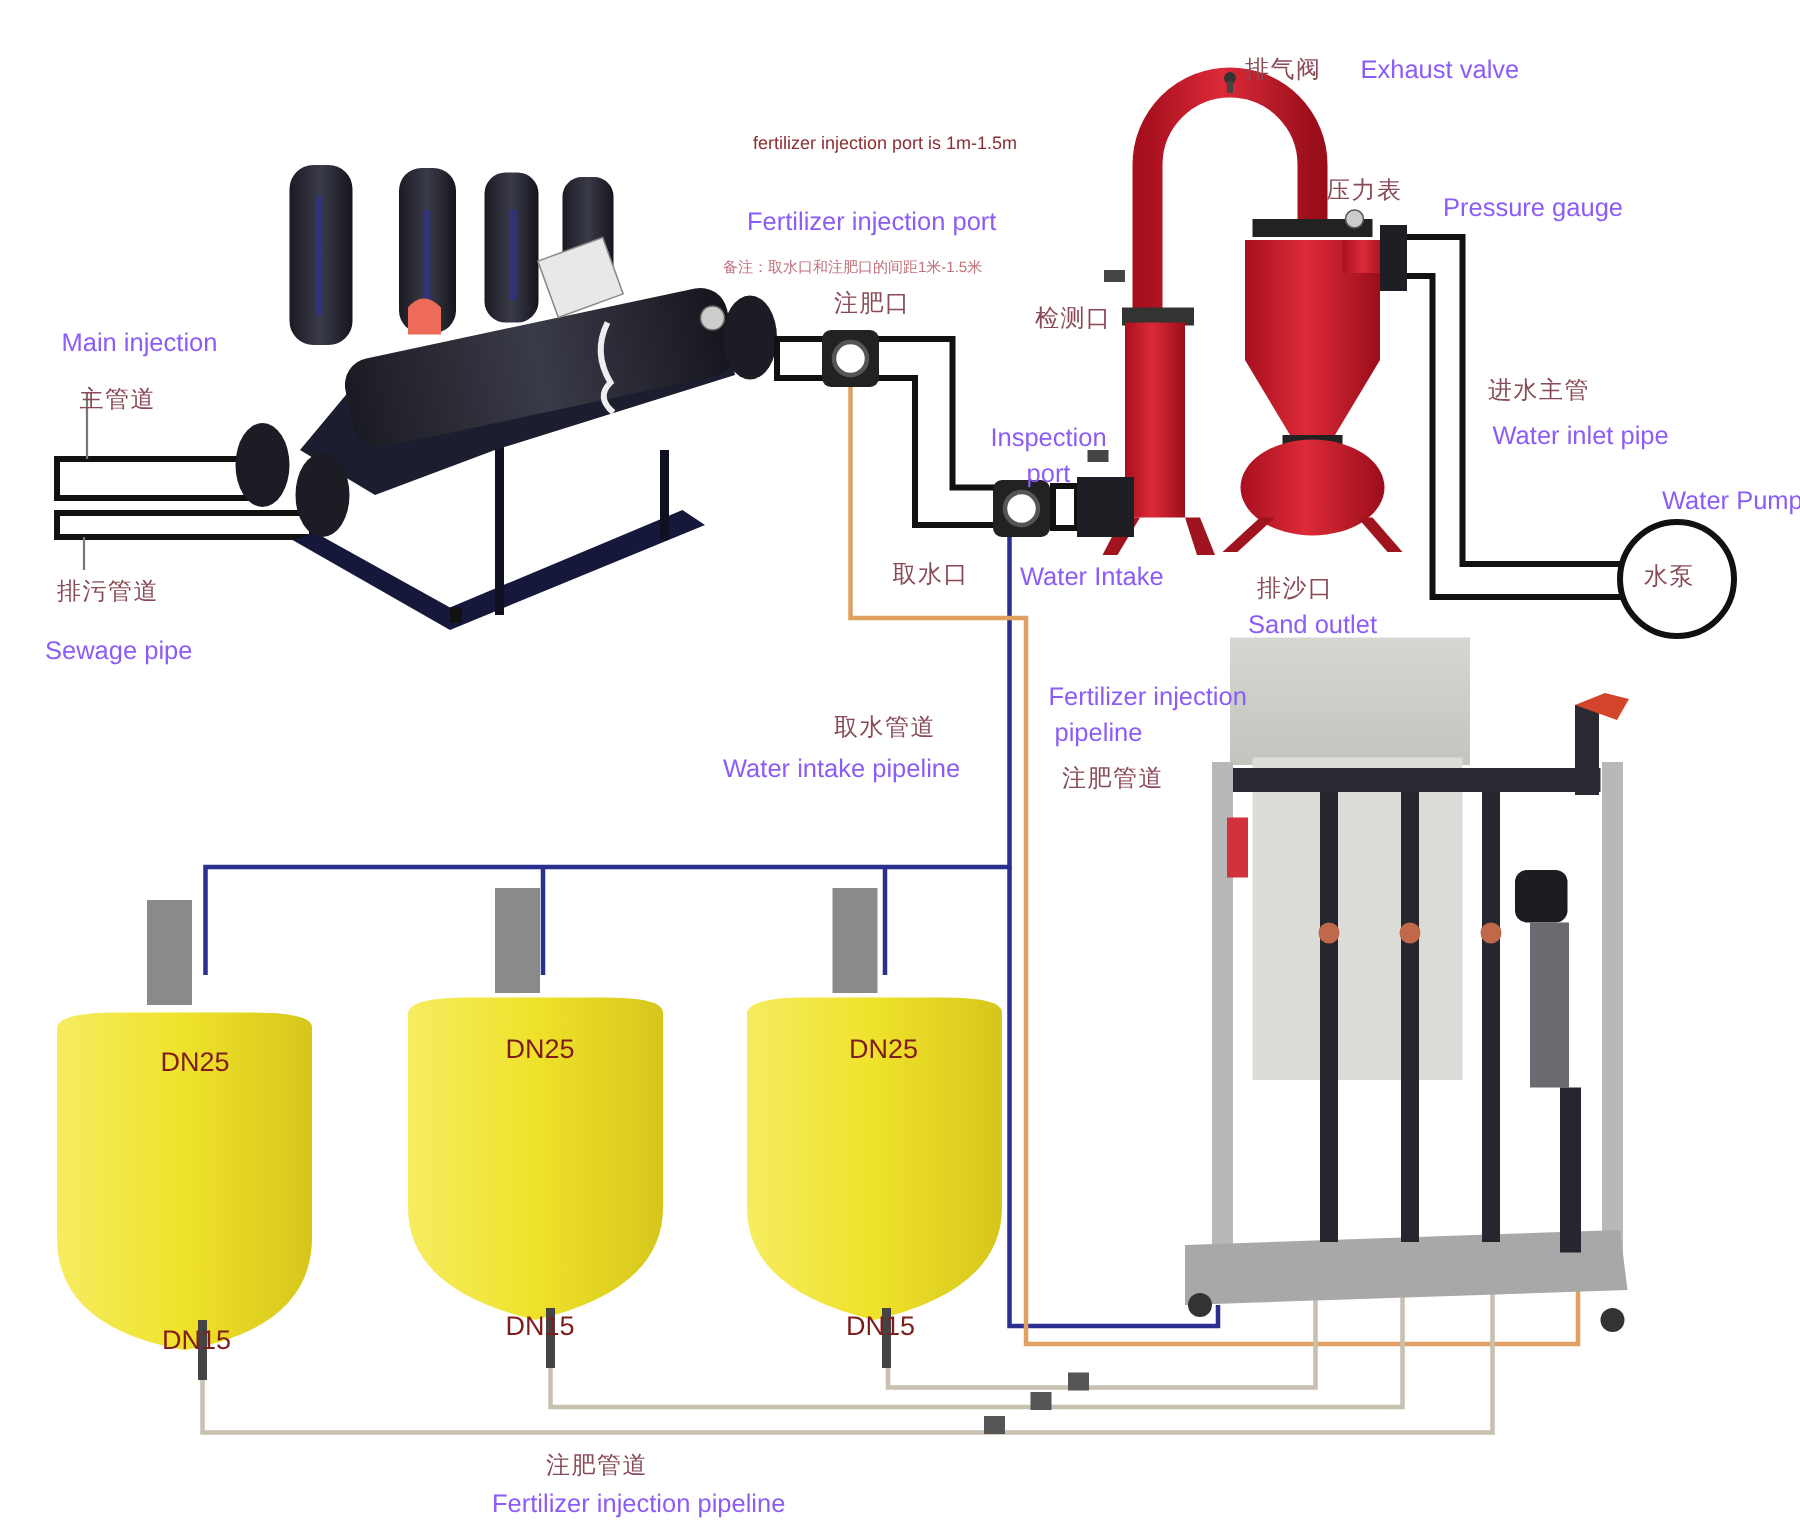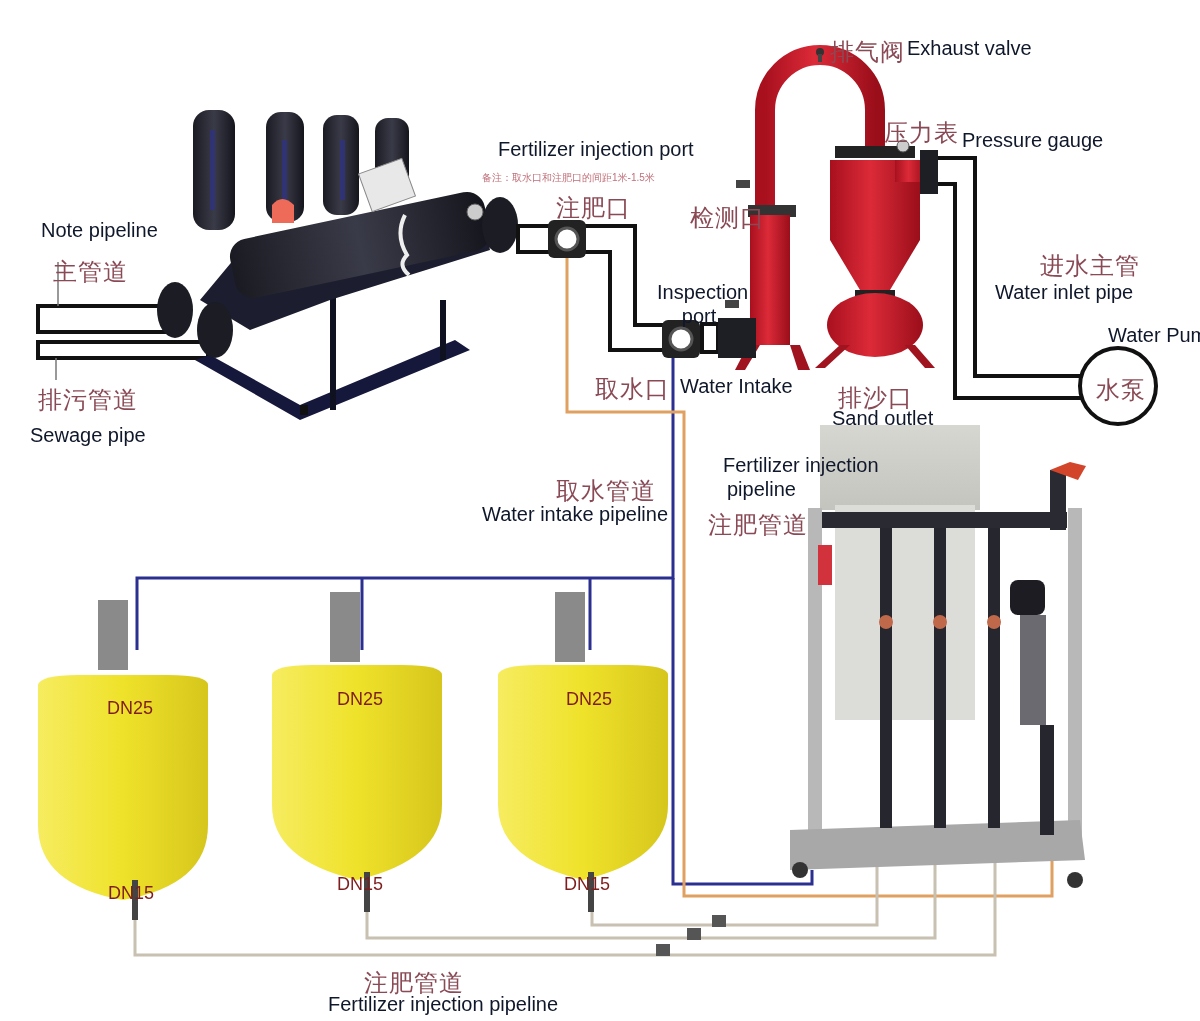--- a/index.html
+++ b/index.html
@@ -1,21 +1,21 @@
 <!DOCTYPE html>
 <html><head>
 <meta charset="utf-8">
 <style>
   html, body { margin:0; padding:0; background:#ffffff; }
   body { width:1200px; height:1021px; position:relative; overflow:hidden;
          font-family:"Liberation Sans", "DejaVu Sans", sans-serif; }
   #diagram { position:absolute; left:0; top:0; width:1200px; height:1021px; }
   .lbl { position:absolute; white-space:nowrap; color:#8b2a2e; }
-  .en { font-size:20px; color:#0f172a; }
-  .cn { font-size:24px; color:#8a4a55; font-family:"DejaVu Sans", sans-serif; letter-spacing:1px; }
+  .en { font-size:17px; color:#8b5cf6; }
+  .cn { font-size:16px; color:#8a4a55; font-family:"DejaVu Sans", sans-serif; letter-spacing:1px; }
   .note { font-size:12px; color:#8b2e33; text-align:center; line-height:17px; }
   .note-cn { font-size:10px; color:#c0707a; }
   .dn { font-size:18px; color:#7f1d1d; font-family:"Liberation Sans Narrow","Liberation Sans",sans-serif; }
 </style>
 </head>
 <body>
 
 <svg id="diagram" viewBox="0 0 1200 1021" xmlns="http://www.w3.org/2000/svg">
   <defs>
     <linearGradient id="tankGrad" x1="0" x2="1">
@@ -190,54 +190,55 @@
     <rect x="1010" y="580" width="35" height="35" rx="8" fill="#1c1c22"></rect>
     <rect x="1020" y="615" width="26" height="110" fill="#6a6a70"></rect>
     <rect x="1040" y="725" width="14" height="110" fill="#25262e"></rect>
 
     <circle cx="800" cy="870" r="8" fill="#333"></circle>
     <circle cx="1075" cy="880" r="8" fill="#333"></circle>
   </g>
 </svg>
 
 <div class="lbl note" style="left:420px; top:87px; width:340px;">
+  <div>fertilizer injection port is 1m-1.5m</div>
 </div>
 <div class="lbl en" style="left:498px; top:138px;">Fertilizer injection port</div>
 <div class="lbl note-cn" style="left:482px; top:171px;">备注：取水口和注肥口的间距1米-1.5米</div>
 <div class="lbl cn" style="left:556px; top:192px;">注肥口</div>
 
-<div class="lbl en" style="left:41px; top:219px;">Note pipeline</div>
+<div class="lbl en" style="left:41px; top:219px;">Main injection</div>
 <div class="lbl cn" style="left:53px; top:256px;">主管道</div>
 <div class="lbl cn" style="left:38px; top:384px;">排污管道</div>
 <div class="lbl en" style="left:30px; top:424px;">Sewage pipe</div>
 
 <div class="lbl cn" style="left:690px; top:202px;">检测口</div>
 <div class="lbl en" style="left:657px; top:233px; text-align:center; width:84px; line-height:24px;margin-top:47px;">
   <div>Inspection</div>
   <div>port</div>
 </div>
 <div class="lbl cn" style="left:595px; top:373px;">取水口</div>
 <div class="lbl en" style="left:680px; top:375px;">Water Intake</div>
 
 <div class="lbl cn" style="left:830px; top:36px;">排气阀</div>
 <div class="lbl en" style="left:907px; top:37px;">Exhaust valve</div>
 <div class="lbl cn" style="left:884px; top:117px;">压力表</div>
 <div class="lbl en" style="left:962px; top:129px;">Pressure gauge</div>
 
-<div class="lbl cn" style="left:992px; top:250px;margin-left:48px;">进水主管</div>
+<div class="lbl cn" style="left:992px; top:250px;">进水主管</div>
 <div class="lbl en" style="left:995px; top:281px;">Water inlet pipe</div>
 <div class="lbl en" style="left:1066px; top:324px;margin-left:42px;">Water Pump</div>
 <div class="lbl cn" style="left:1096px; top:374px;">水泵</div>
 
 <div class="lbl cn" style="left:838px; top:382px;">排沙口</div>
 <div class="lbl en" style="left:832px; top:407px;">Sand outlet</div>
 
 <div class="lbl cn" style="left:556px; top:475px;">取水管道</div>
 <div class="lbl en" style="left:482px; top:503px;">Water intake pipeline</div>
-<div class="lbl en" style="left:699px; top:453px; line-height:24px;margin-left:24px;">
+<div class="lbl en" style="left:699px; top:453px; line-height:24px;">
   <div>Fertilizer injection</div>
   <div style="padding-left:4px;">pipeline</div>
 </div>
 <div class="lbl cn" style="left:708px; top:509px;">注肥管道</div>
 
 <div class="lbl dn" style="left:107px; top:698px;">DN25</div>
 <div class="lbl dn" style="left:337px; top:689px;">DN25</div>
 <div class="lbl dn" style="left:566px; top:689px;">DN25</div>
 <div class="lbl dn" style="left:108px; top:883px;">DN15</div>
 <div class="lbl dn" style="left:337px; top:874px;">DN15</div>

